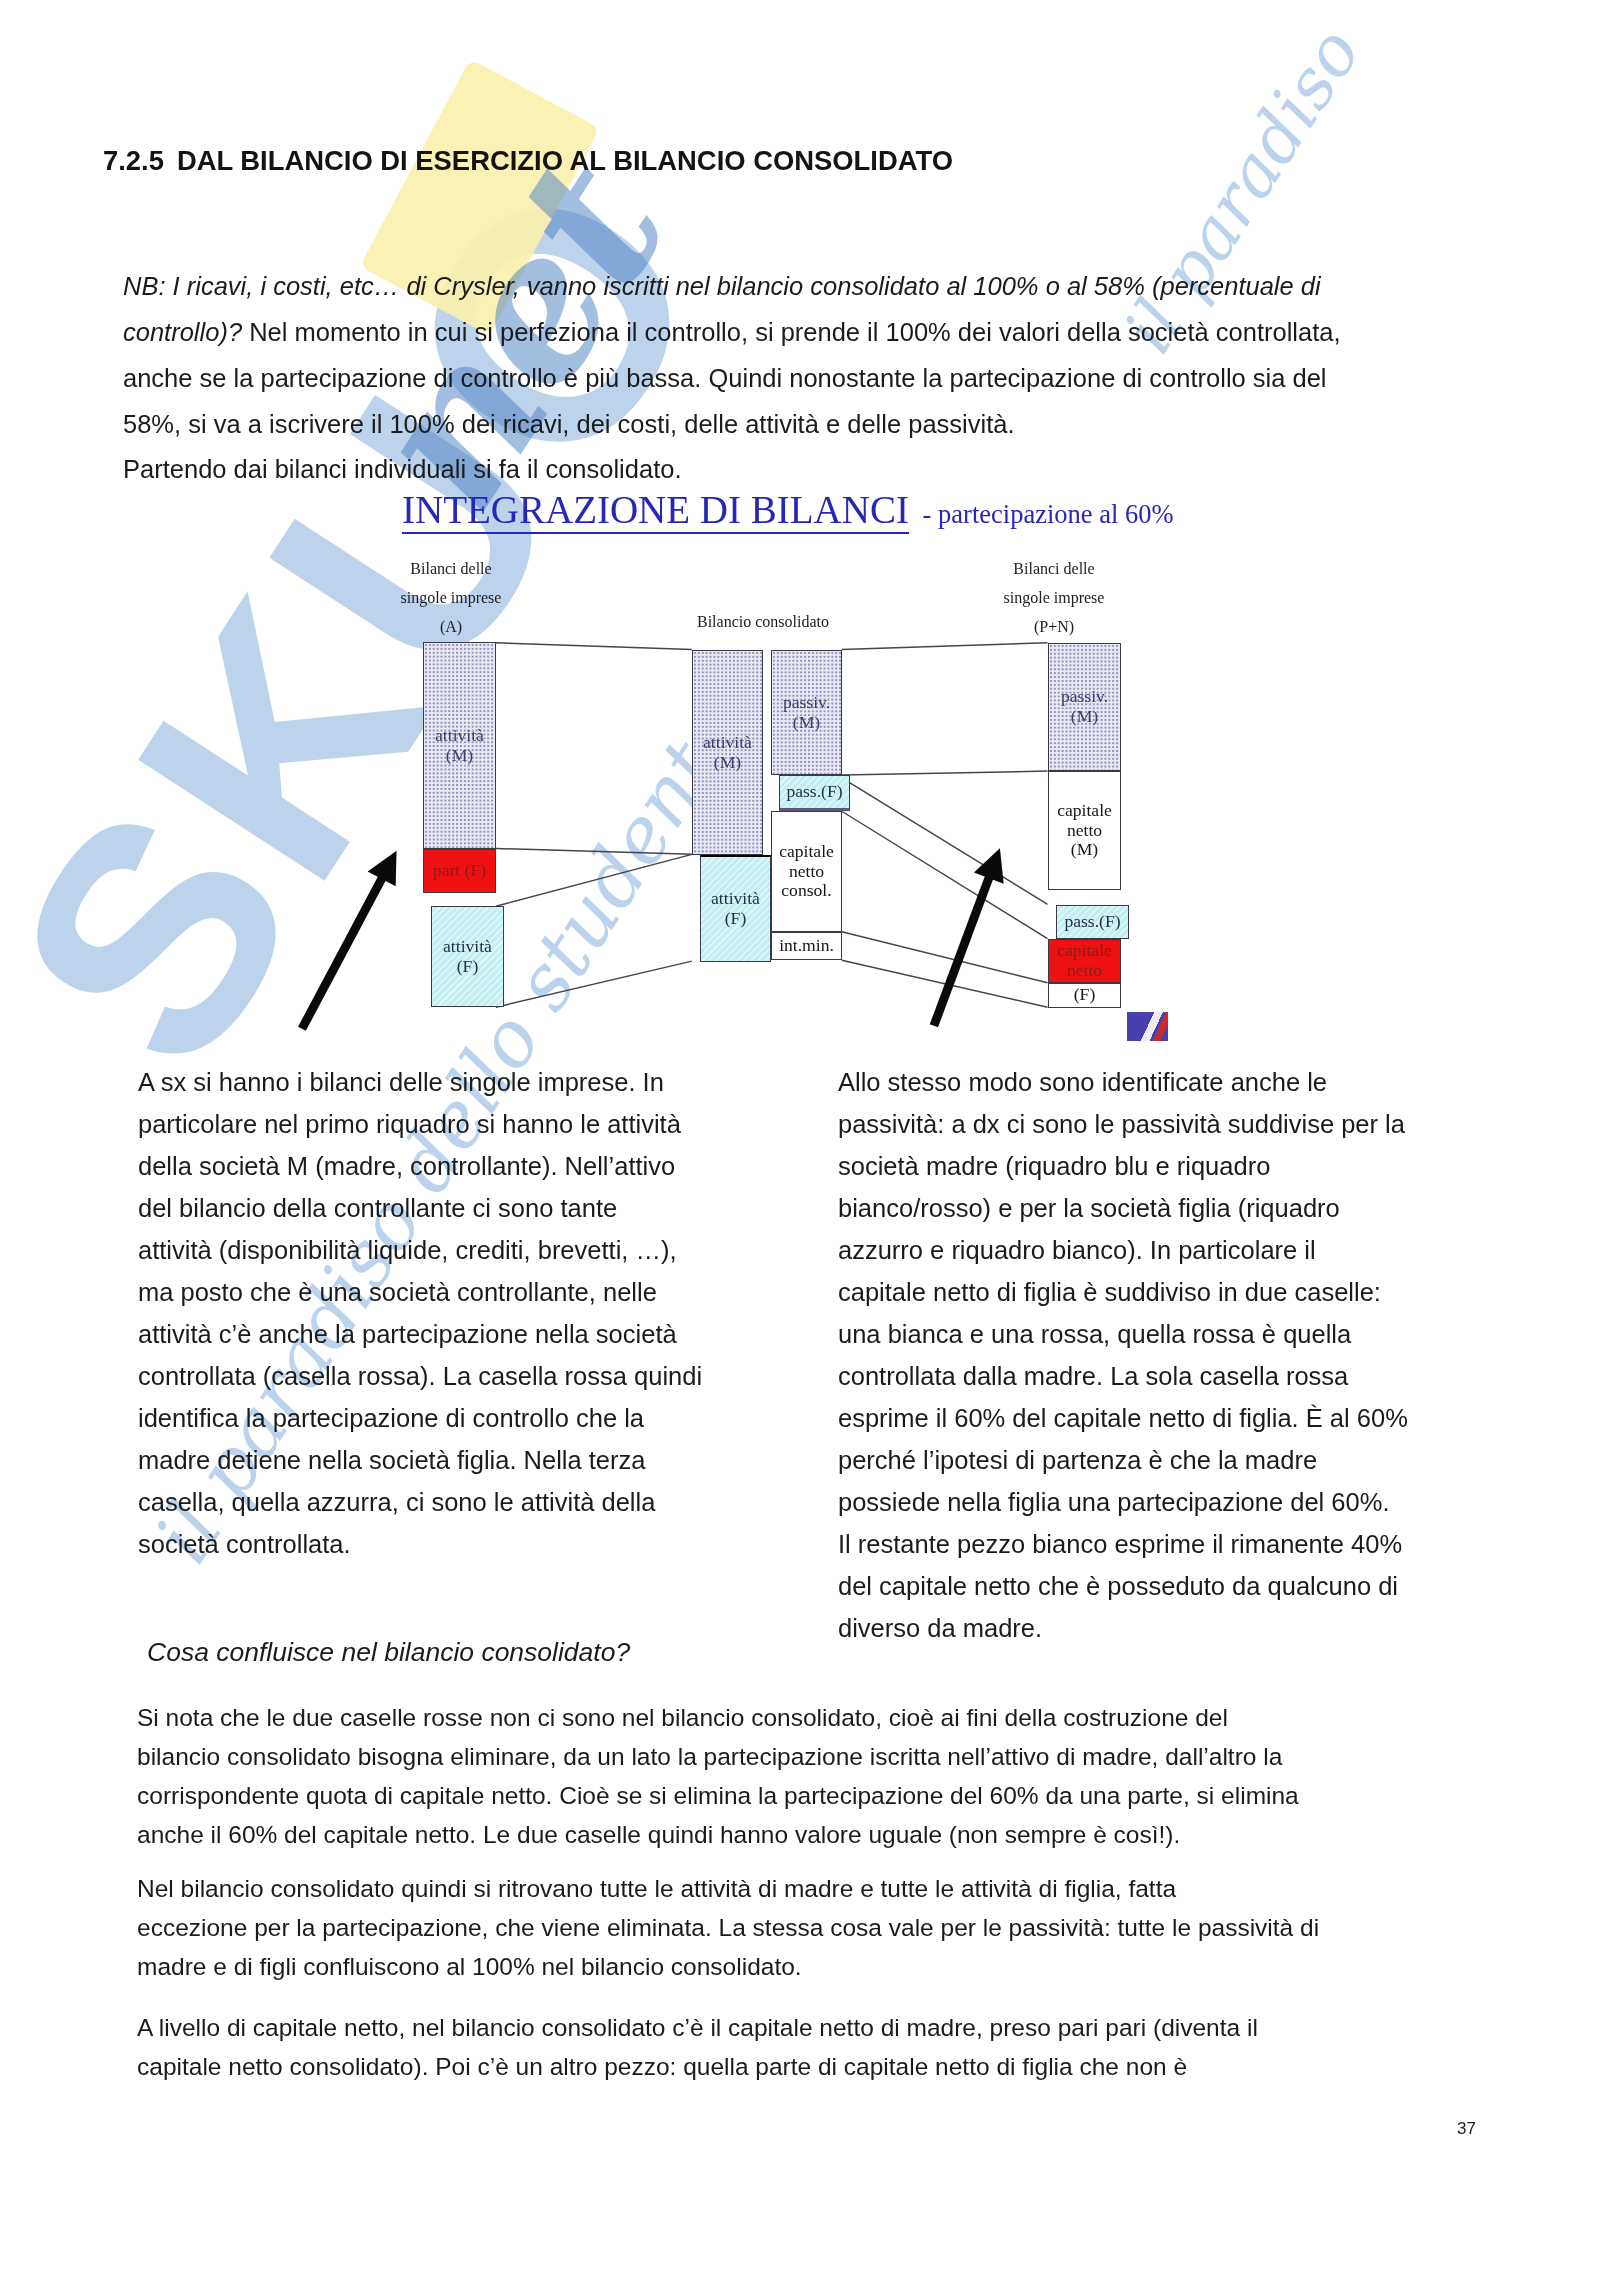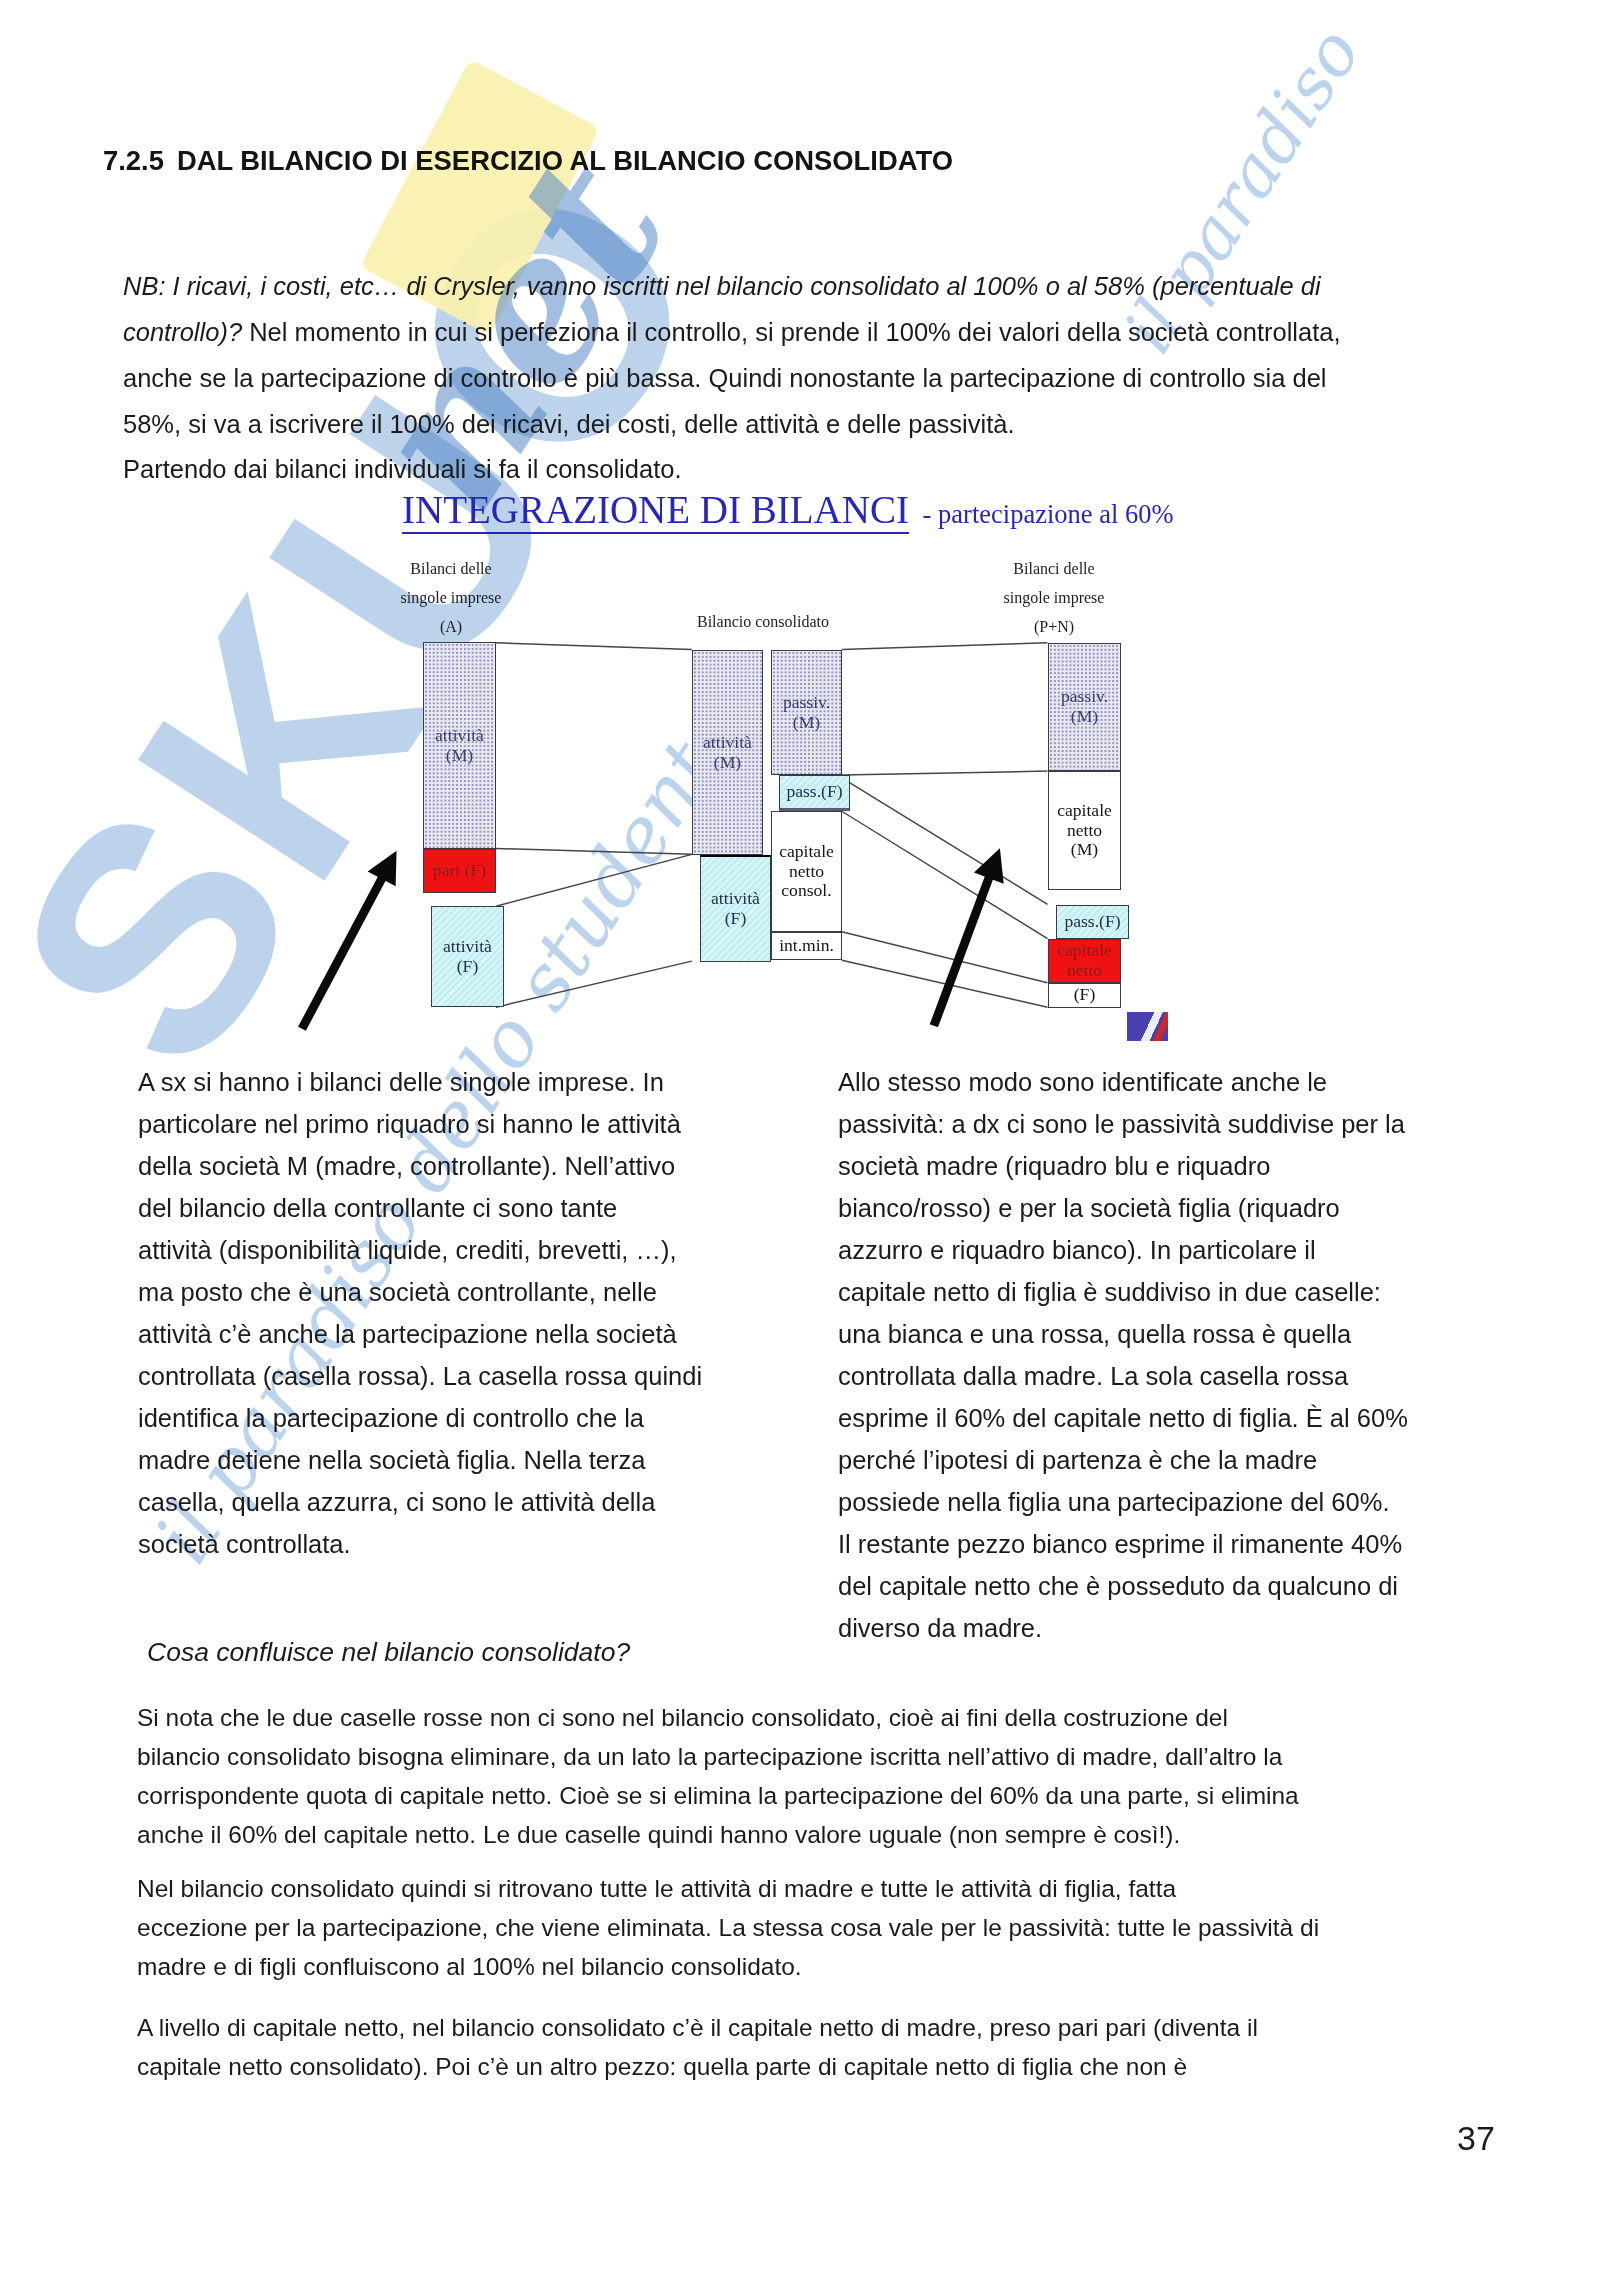--- a/index.html
+++ b/index.html
@@ -23,21 +23,21 @@
   .h1 .num{margin-right:13px;}
   .nb{left:123px;top:263px;width:1421px;font-size:25.5px;line-height:46px;}
   .nb .it{font-style:italic;}
   .lead{left:123px;top:446px;width:1372px;font-size:25.5px;line-height:46px;}
   .col{top:1061px;font-size:25.5px;line-height:42px;}
   .col-l{left:138px;width:676px;}
   .col-r{left:838px;width:686px;}
   .question{left:147px;top:1633px;font-size:26.5px;font-style:italic;line-height:39px;}
   .para{left:137px;width:1421px;font-size:24.5px;line-height:39px;}
   .p1{top:1698px;} .p2{top:1869px;} .p3{top:2008px;}
-  .pagenum{left:1457px;top:2119px;font-size:34px;}
+  .pagenum{left:1457px;top:2119px;font-size:17px;}
   
   .diagram{position:absolute;left:196px;top:485px;width:980px;height:580px;z-index:1;}
   .dg-lines{position:absolute;left:0;top:0;z-index:1;}
   .dg-title{position:absolute;left:206px;top:2px;width:765px;text-align:right;z-index:2;
             font-family:"Liberation Serif",serif;white-space:nowrap;}
   .dg-title-main{font-size:39px;color:#2626b8;border-bottom:2px solid #2626b8;padding-bottom:1px;}
   .dg-title-sub{font-size:26.5px;color:#2626b8;margin-left:13.7px;}
   .dg-head{position:absolute;width:196px;text-align:center;font-family:"Liberation Serif",serif;
            font-size:16px;line-height:29px;color:#1c1c24;white-space:pre-line;z-index:2;}
   .dg-head-l{left:157px;top:69px;}

